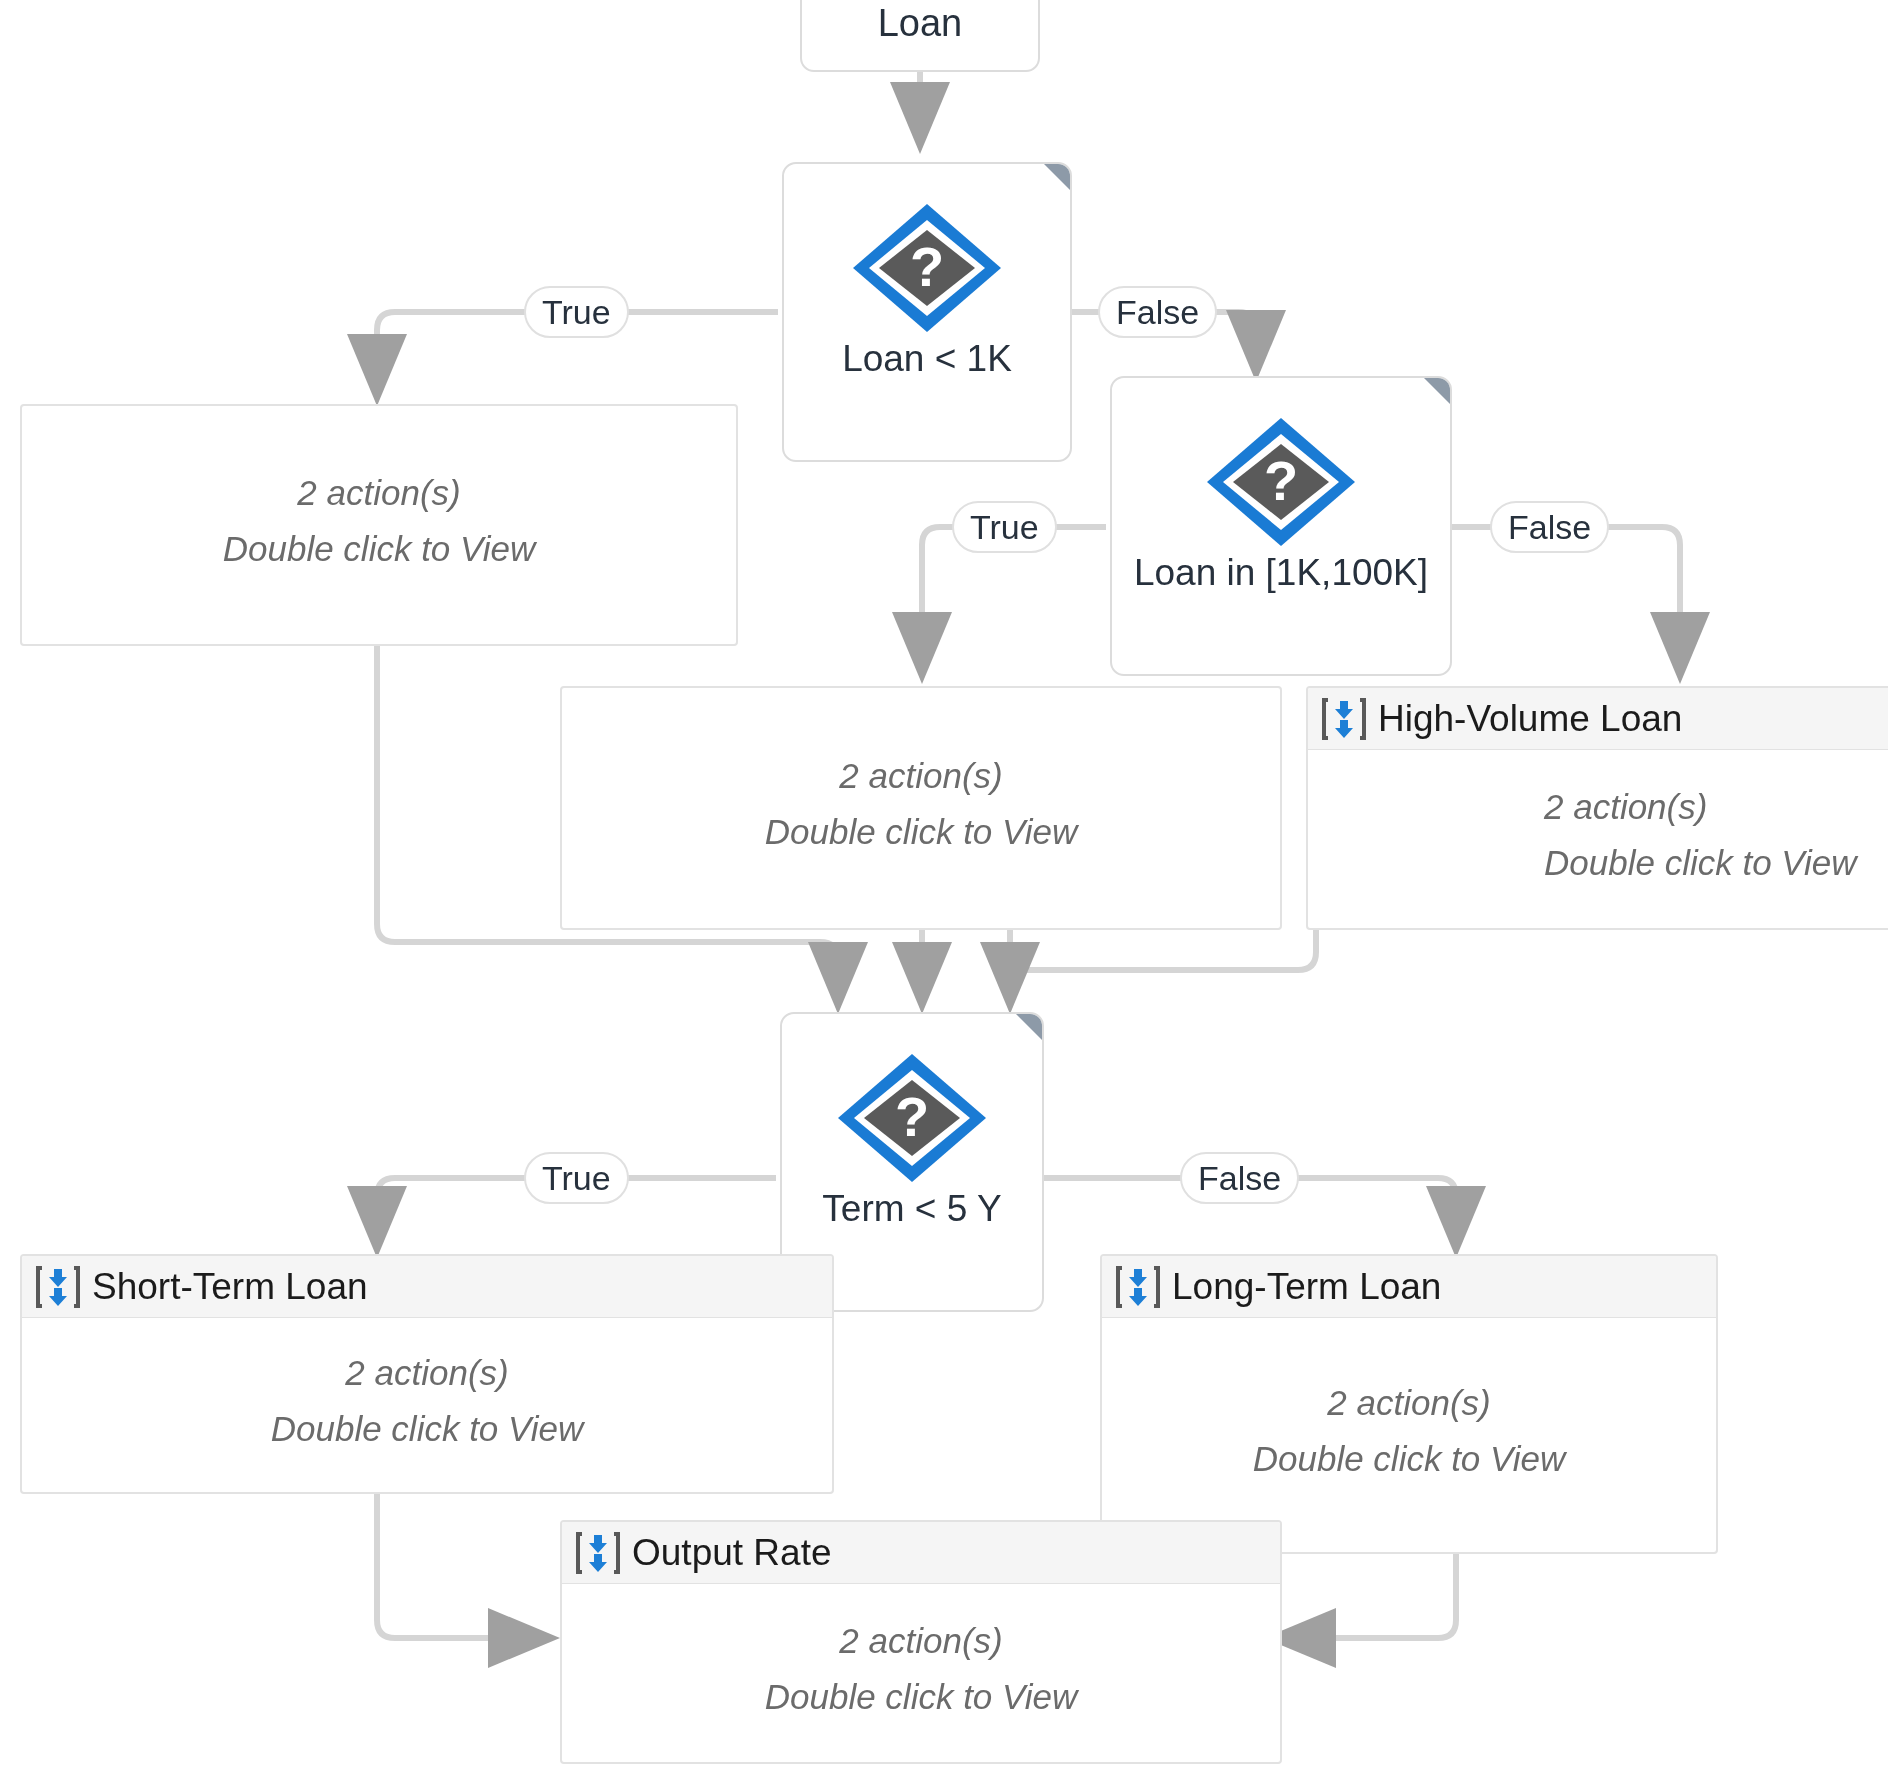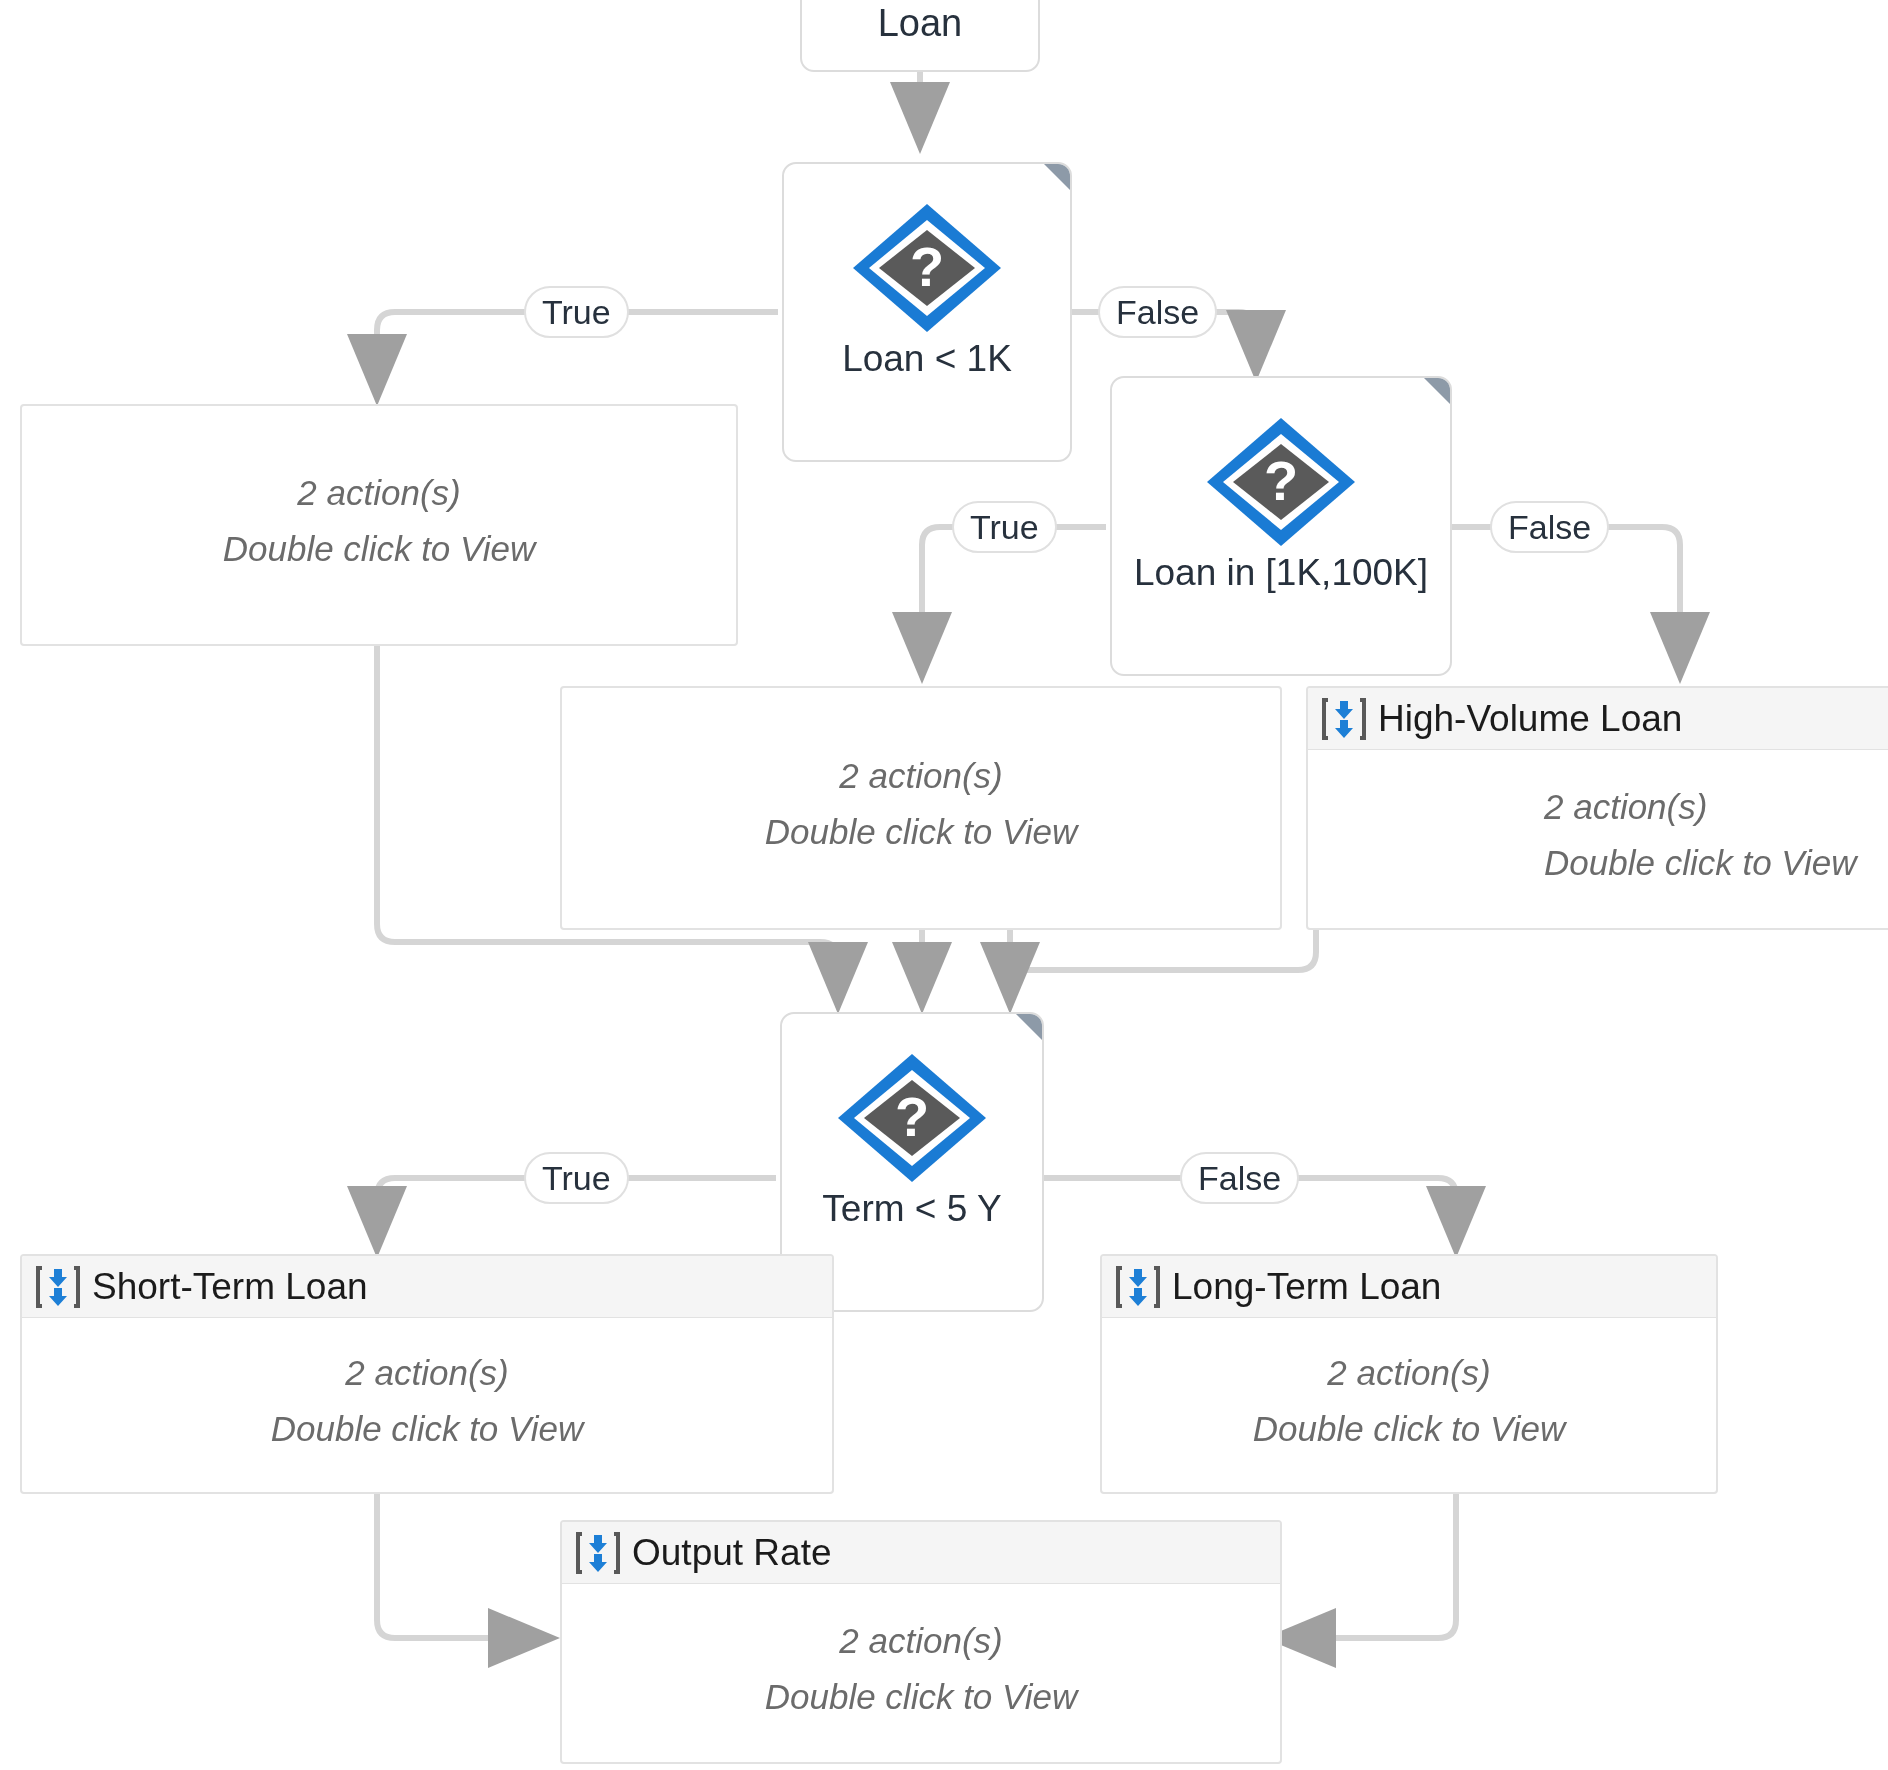--- a/index.html
+++ b/index.html
@@ -251,21 +251,21 @@
         <path d="M18 24 L26 24 L26 32 L31 32 L22 42 L13 32 L18 32 Z" fill="#1d7fd6"></path>
       </svg>
       <span class="action-title">Short-Term Loan</span>
     </div>
     <div class="action-body">
       <span class="action-line">2 action(s)</span>
       <span class="action-line">Double click to View</span>
     </div>
   </div>
 
-  <div class="action-node" style="left:1100px; top:1254px; width:618px; height:240px;">
+  <div class="action-node" style="left:1100px; top:1254px; width:618px; height:300px;">
     <div class="action-header">
       <svg width="44" height="46" viewBox="0 0 44 46">
         <path d="M6 4 L2 4 L2 42 L6 42" fill="none" stroke="#595959" stroke-width="4"></path>
         <path d="M38 4 L42 4 L42 42 L38 42" fill="none" stroke="#595959" stroke-width="4"></path>
         <path d="M18 5 L26 5 L26 13 L31 13 L22 23 L13 13 L18 13 Z" fill="#1d7fd6"></path>
         <path d="M18 24 L26 24 L26 32 L31 32 L22 42 L13 32 L18 32 Z" fill="#1d7fd6"></path>
       </svg>
       <span class="action-title">Long-Term Loan</span>
     </div>
     <div class="action-body">

